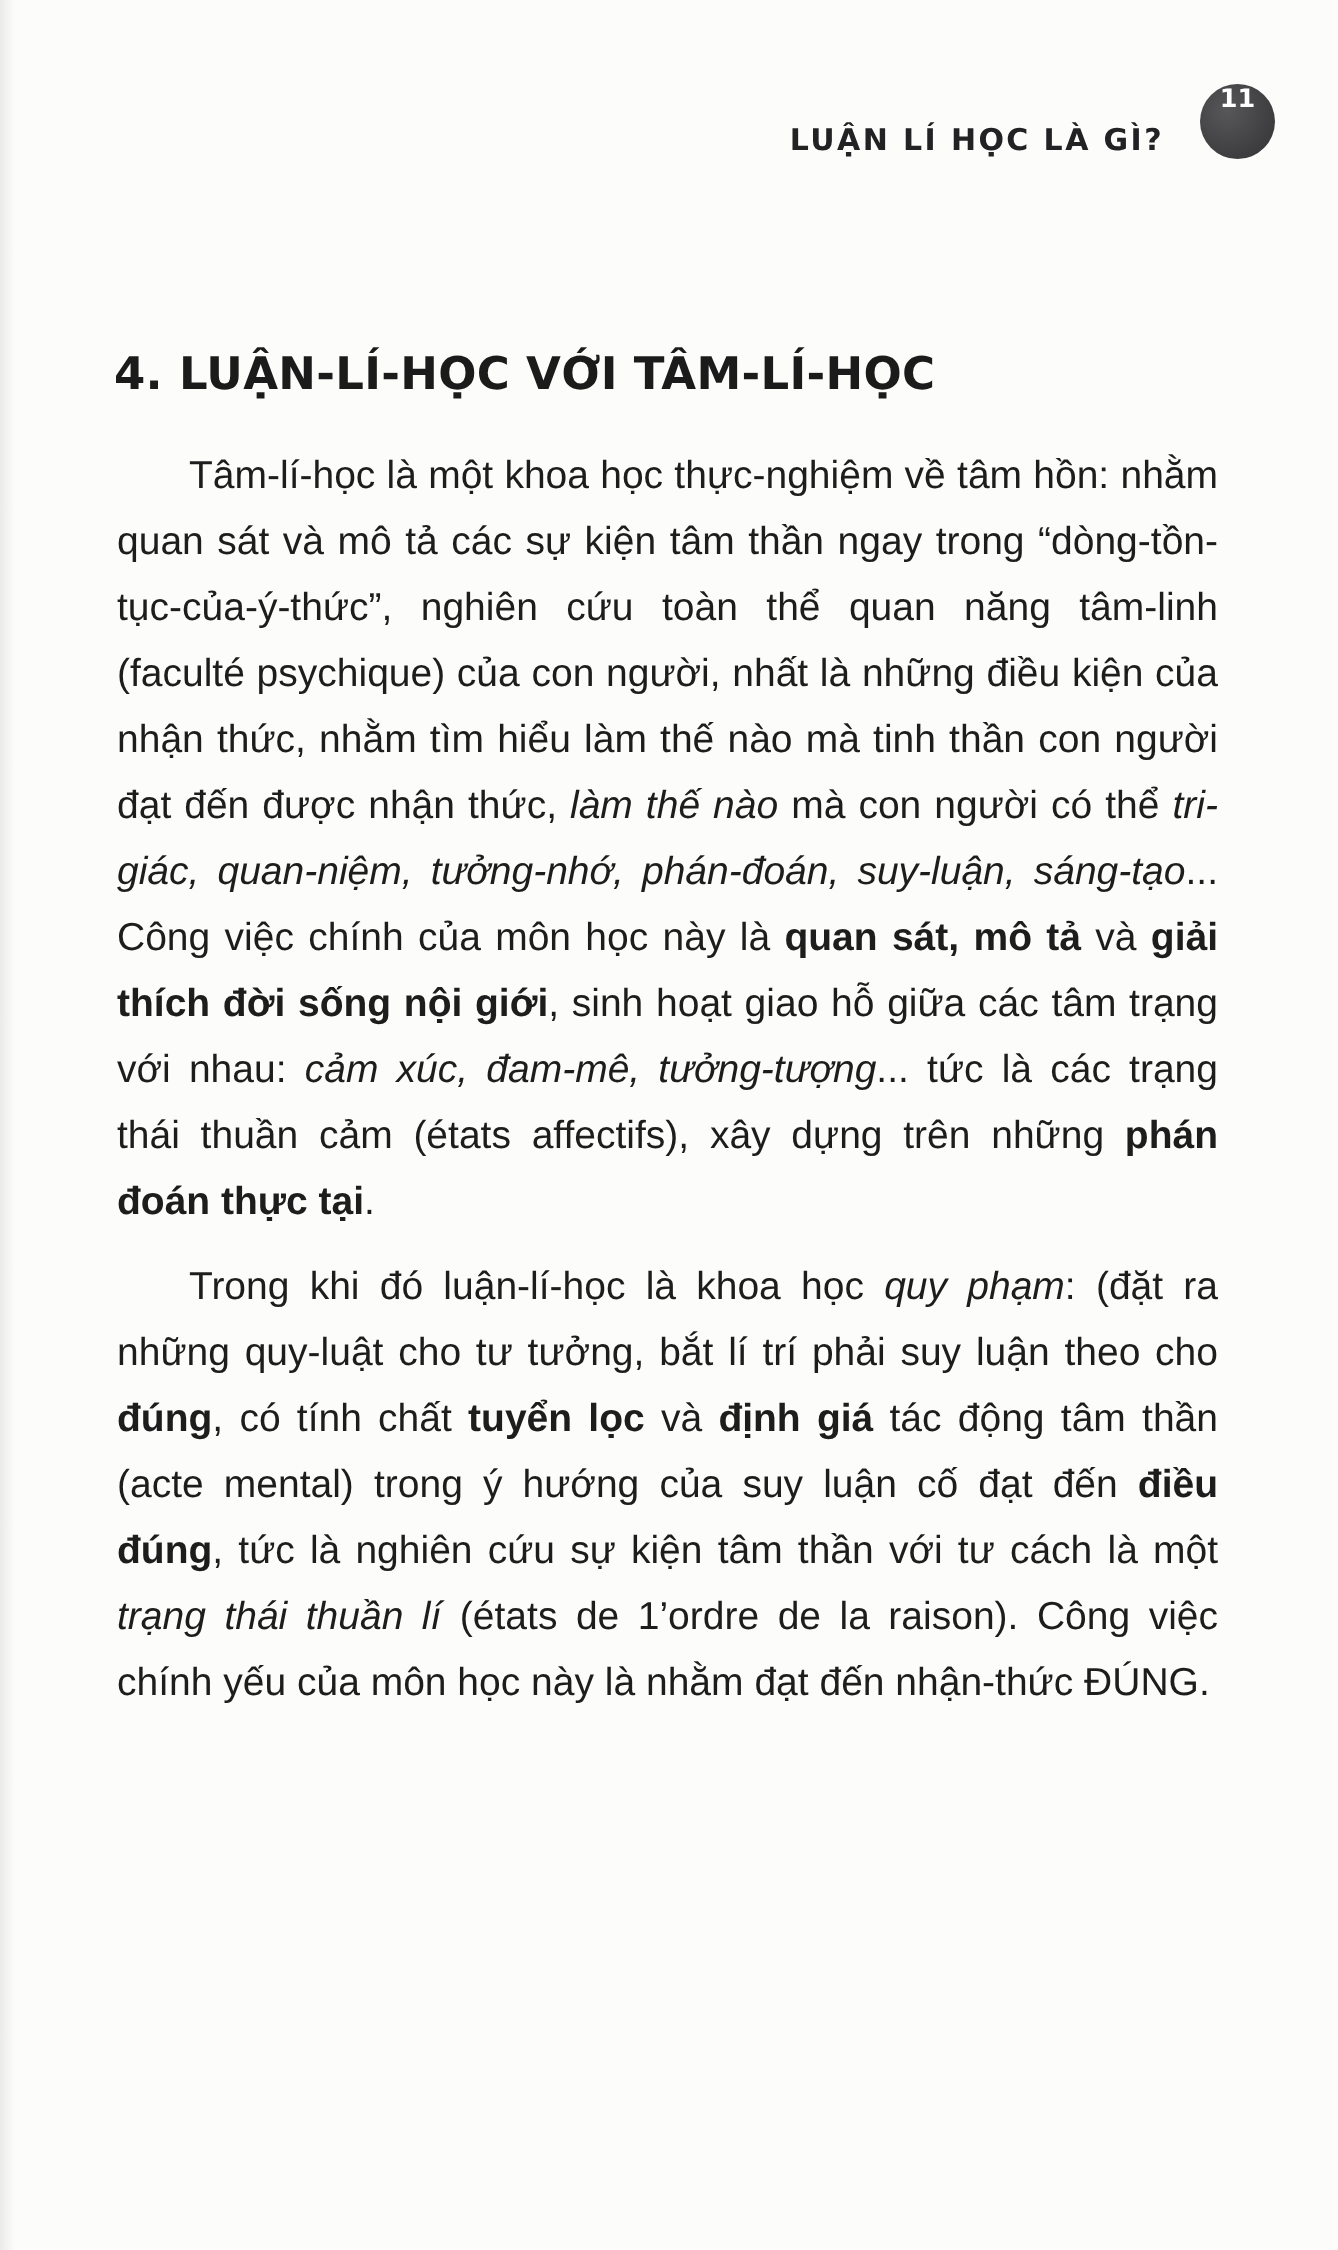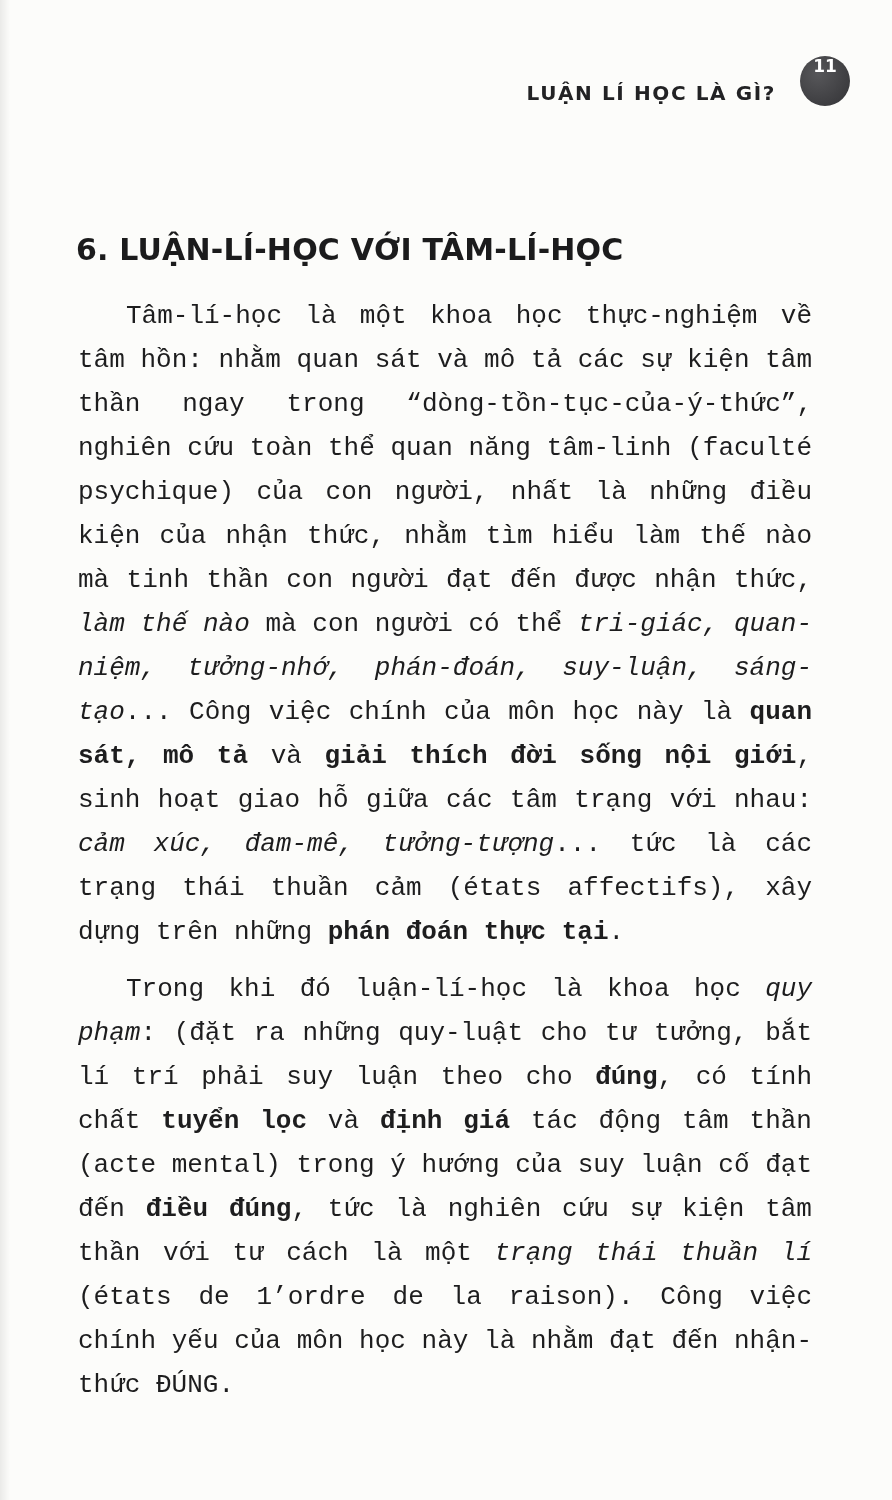--- a/index.html
+++ b/index.html
@@ -62,21 +62,21 @@
     font-size: 30px;
     font-weight: 700;
     color: #1b1b1c;
     letter-spacing: 0.2px;
     line-height: 1.2;
   }
   .body-text {
     margin: 26px 80px 0 78px;
   }
   p.body-paragraph {
-    font-family: Liberation Mono, monospace;
+    font-family: Liberation Sans, sans-serif;
     font-size: 26px;
     line-height: 44px;
     color: #1d1d1e;
     text-align: justify;
     text-indent: 48px;
     margin: 0 0 13px 0;
   }
   p.body-paragraph .b { font-weight: 700; }
   p.body-paragraph .i { font-style: italic; }
 </style>
@@ -86,19 +86,19 @@
 <div class="page">
   <div class="scan-edge"></div>
 
   <header class="page-header">
     <span class="running-title">LUẬN LÍ HỌC LÀ GÌ?</span>
     <span class="page-badge">
       <span class="num">11</span>
     </span>
   </header>
 
-  <h1 class="section-heading">6. LUẬN-LÍ-HỌC VỚI TÂM-LÍ-HỌC</h1>
+  <h1 class="section-heading">4. LUẬN-LÍ-HỌC VỚI TÂM-LÍ-HỌC</h1>
 
   <main class="body-text" id="paragraphs">
       <p class="body-paragraph"><span>Tâm-lí-học là một khoa học thực-nghiệm về tâm hồn: nhằm quan sát và mô tả các sự kiện tâm thần ngay trong “dòng-tồn-tục-của-ý-thức”, nghiên cứu toàn thể quan năng tâm-linh (faculté psychique) của con người, nhất là những điều kiện của nhận thức, nhằm tìm hiểu làm thế nào mà tinh thần con người đạt đến được nhận thức, </span><span class="i">làm thế nào</span><span> mà con người có thể </span><span class="i">tri-giác, quan-niệm, tưởng-nhớ, phán-đoán, suy-luận, sáng-tạo</span><span>... Công việc chính của môn học này là </span><span class="b">quan sát, mô tả</span><span> và </span><span class="b">giải thích đời sống nội giới</span><span>, sinh hoạt giao hỗ giữa các tâm trạng với nhau: </span><span class="i">cảm xúc, đam-mê, tưởng-tượng</span><span>... tức là các trạng thái thuần cảm (états affectifs), xây dựng trên những </span><span class="b">phán đoán thực tại</span><span>.</span></p>
       <p class="body-paragraph"><span>Trong khi đó luận-lí-học là khoa học </span><span class="i">quy phạm</span><span>: (đặt ra những quy-luật cho tư tưởng, bắt lí trí phải suy luận theo cho </span><span class="b">đúng</span><span>, có tính chất </span><span class="b">tuyển lọc</span><span> và </span><span class="b">định giá</span><span> tác động tâm thần (acte mental) trong ý hướng của suy luận cố đạt đến </span><span class="b">điều đúng</span><span>, tức là nghiên cứu sự kiện tâm thần với tư cách là một </span><span class="i">trạng thái thuần lí</span><span> (états de 1’ordre de la raison). Công việc chính yếu của môn học này là nhằm đạt đến nhận-thức ĐÚNG.</span></p>
     </main>
 </div>
 
 </body></html>

